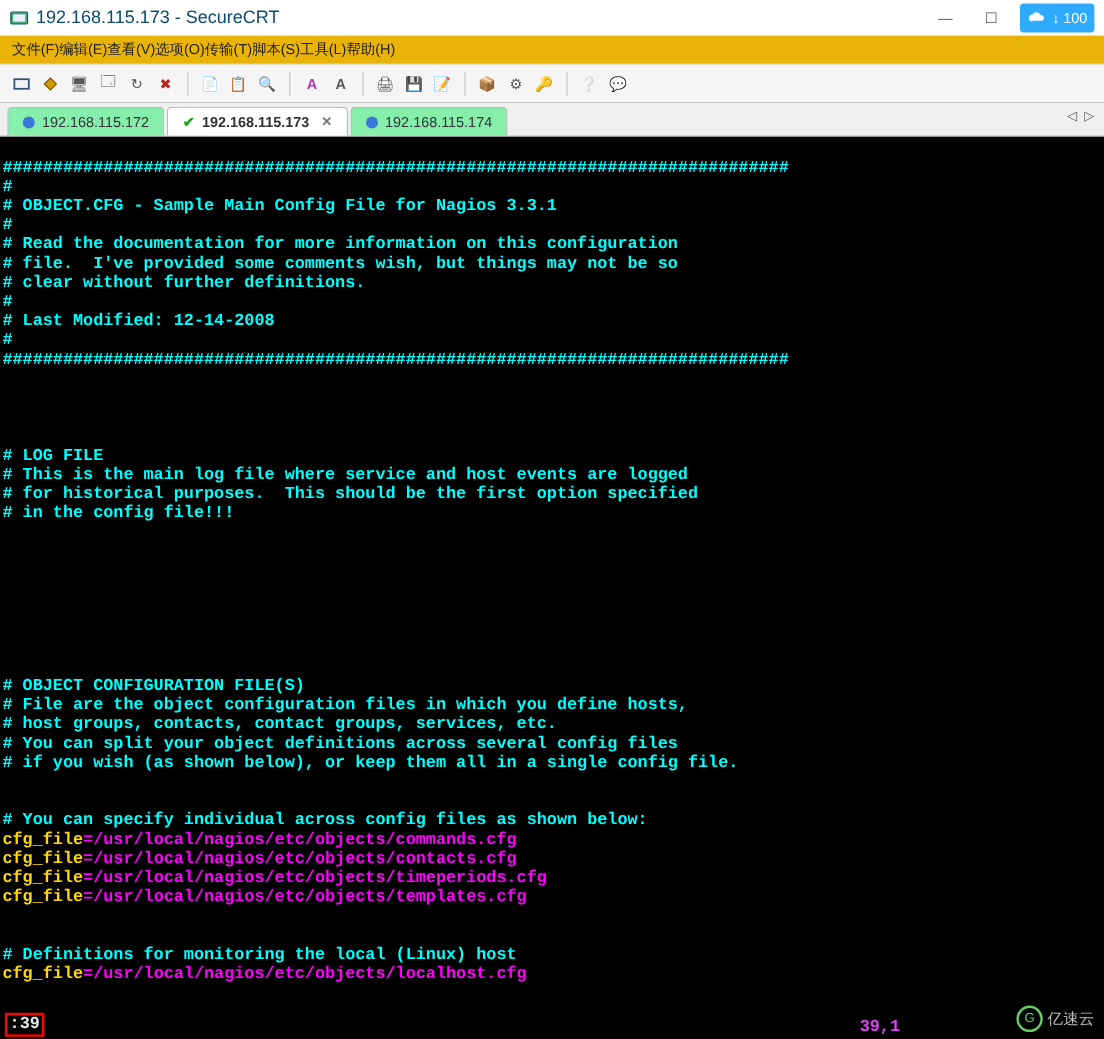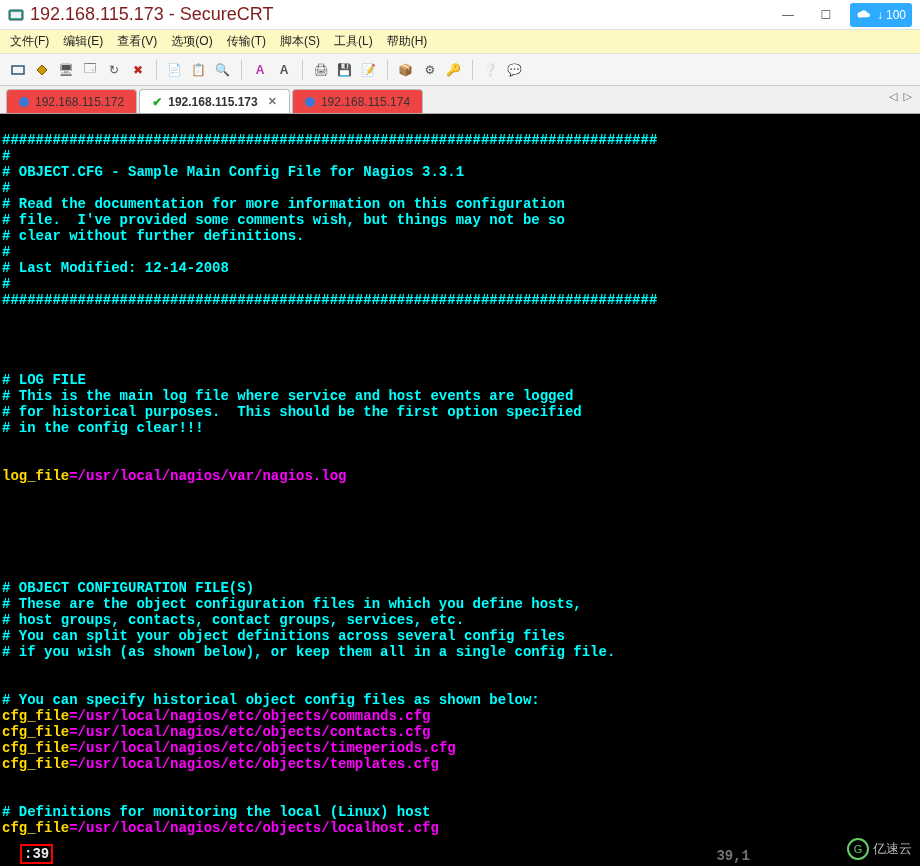--- a/index.html
+++ b/index.html
@@ -1,49 +1,49 @@
 <!DOCTYPE html>
 <html><head>
 <meta charset="utf-8">
 <style>
 * { margin: 0; padding: 0; box-sizing: border-box; }
 body { font-family: "Microsoft YaHei", Tahoma, sans-serif; font-size: 12px; background: #fff; width: 920px; height: 866px; position: relative; overflow: hidden; }
 
 .titlebar { height: 30px; border-bottom: 1px solid #e0e0e0; display: flex; align-items: center; padding: 0 8px; background: #fff; }
 .titlebar .appicon { width: 16px; height: 16px; margin-right: 6px; }
-.titlebar .title { flex: 1; color: #7f1d1d; font-size: 18px; }
+.titlebar .title { flex: 1; color: #0c4a6e; font-size: 15px; }
 .titlebar .winbtns { display: flex; gap: 10px; align-items: center; }
 .titlebar .winbtn { width: 28px; height: 20px; display: flex; align-items: center; justify-content: center; color: #555; font-size: 12px; }
 .cloud-pill { height: 24px; background: #2eabff; color: #fff; border-radius: 3px; display: flex; align-items: center; padding: 0 6px; font-size: 12px; gap: 3px; }
 .cloud-icon { width: 18px; height: 12px; }
 
-.menubar { height: 24px; display: flex; align-items: center; padding: 2px 10px; gap: 14px; border-bottom: 1px solid #e0e0e0; background: #fef9c3; }
+.menubar { height: 24px; display: flex; align-items: center; padding: 2px 10px; border-bottom: 1px solid #e0e0e0; background: #eab308; }
 .menubar span { color: #222; cursor: default; }
 
 .toolbar { height: 32px; display: flex; align-items: center; padding: 4px 8px; gap: 4px; border-bottom: 1px solid #ccc; background: #f5f5f5; }
 .tbtn { width: 20px; height: 20px; display: flex; align-items: center; justify-content: center; color: #555; border-radius: 2px; }
 .tsep { width: 1px; height: 20px; background: #ccc; margin: 0 4px; }
 
 .tabbar { height: 28px; display: flex; align-items: flex-end; padding: 0 6px; background: #f0f0f0; border-bottom: 1px solid #aaa; position: relative; }
-.tab { height: 24px; padding: 0 12px; display: flex; align-items: center; gap: 6px; background: #ef4444; border: 1px solid #bbb; border-bottom: none; border-radius: 4px 4px 0 0; margin-right: 2px; font-size: 12px; color: #333; }
+.tab { height: 24px; padding: 0 12px; display: flex; align-items: center; gap: 6px; background: #86efac; border: 1px solid #bbb; border-bottom: none; border-radius: 4px 4px 0 0; margin-right: 2px; font-size: 12px; color: #333; }
 .tab.active { background: #fff; font-weight: bold; }
 .tab .bullet { width: 10px; height: 10px; border-radius: 50%; }
 .tab .bullet.blue { background: #3a78d8; }
 .tab .check { color: #1aa81a; font-weight: bold; }
 .tab .x { color: #777; margin-left: 4px; font-size: 11px; }
 .tabnav { position: absolute; right: 8px; top: 4px; display: flex; gap: 6px; color: #666; font-size: 11px; }
 
 .terminal { font-family: "Courier New", monospace; font-size: 14px; font-weight: bold; line-height: 16px; background: #000; color: #ccc; padding: 2px; white-space: pre; overflow: hidden; height: 752px; position: relative; }
 .c-cyan { color: #00ffff; }
 .c-yel { color: #ffd800; }
 .c-mag { color: #ff00ff; }
 .c-wh { color: #eaeaea; }
 .redbox { border: 2px solid #ff0000; display: inline-block; padding: 0 2px; }
-.status { position: absolute; bottom: 2px; left: 20px; }
-.posind { position: absolute; bottom: 2px; right: 170px; color: #737373; }
+.status { position: absolute; bottom: 2px; left: 4px; }
+.posind { position: absolute; bottom: 2px; right: 170px; color: #d946ef; }
 
 .watermark { position: absolute; right: 8px; bottom: 6px; color: #bbb; font-size: 13px; display:flex; align-items:center; gap:4px; }
 .wm-circle { width: 22px; height: 22px; border: 2px solid #6c6; border-radius: 50%; display:inline-flex; align-items:center; justify-content:center; color:#6c6; font-size:11px; }
 </style>
 </head>
 <body>
 
 <div class="titlebar">
   <svg class="appicon" viewBox="0 0 16 16">
       <rect x="1" y="3" width="14" height="10" rx="1" fill="#4a7" stroke="#256" stroke-width="1"></rect>
@@ -139,33 +139,32 @@
 <span class="c-cyan"># clear without further definitions.</span>
 <span class="c-cyan">#</span>
 <span class="c-cyan"># Last Modified: 12-14-2008</span>
 <span class="c-cyan">#</span>
 <span class="c-cyan">##############################################################################</span>
 <br>
 <br>
 <span class="c-cyan"># LOG FILE</span>
 <span class="c-cyan"># This is the main log file where service and host events are logged</span>
 <span class="c-cyan"># for historical purposes.  This should be the first option specified</span>
-<span class="c-cyan"># in the config clear!!!</span>
+<span class="c-cyan"># in the config file!!!</span>
 <br>
-<span><span class="c-yel">log_file</span><span class="c-mag">=/usr/local/nagios/var/nagios.log</span></span>
 <br>
 <br>
 <br>
 <span class="c-cyan"># OBJECT CONFIGURATION FILE(S)</span>
-<span class="c-cyan"># These are the object configuration files in which you define hosts,</span>
+<span class="c-cyan"># File are the object configuration files in which you define hosts,</span>
 <span class="c-cyan"># host groups, contacts, contact groups, services, etc.</span>
 <span class="c-cyan"># You can split your object definitions across several config files</span>
 <span class="c-cyan"># if you wish (as shown below), or keep them all in a single config file.</span>
 <br>
-<span class="c-cyan"># You can specify historical object config files as shown below:</span>
+<span class="c-cyan"># You can specify individual across config files as shown below:</span>
 <span><span class="c-yel">cfg_file</span><span class="c-mag">=/usr/local/nagios/etc/objects/commands.cfg</span></span>
 <span><span class="c-yel">cfg_file</span><span class="c-mag">=/usr/local/nagios/etc/objects/contacts.cfg</span></span>
 <span><span class="c-yel">cfg_file</span><span class="c-mag">=/usr/local/nagios/etc/objects/timeperiods.cfg</span></span>
 <span><span class="c-yel">cfg_file</span><span class="c-mag">=/usr/local/nagios/etc/objects/templates.cfg</span></span>
 <br>
 <span class="c-cyan"># Definitions for monitoring the local (Linux) host</span>
 <span><span class="c-yel">cfg_file</span><span class="c-mag">=/usr/local/nagios/etc/objects/localhost.cfg</span></span>
 <br>
 
 <br>

